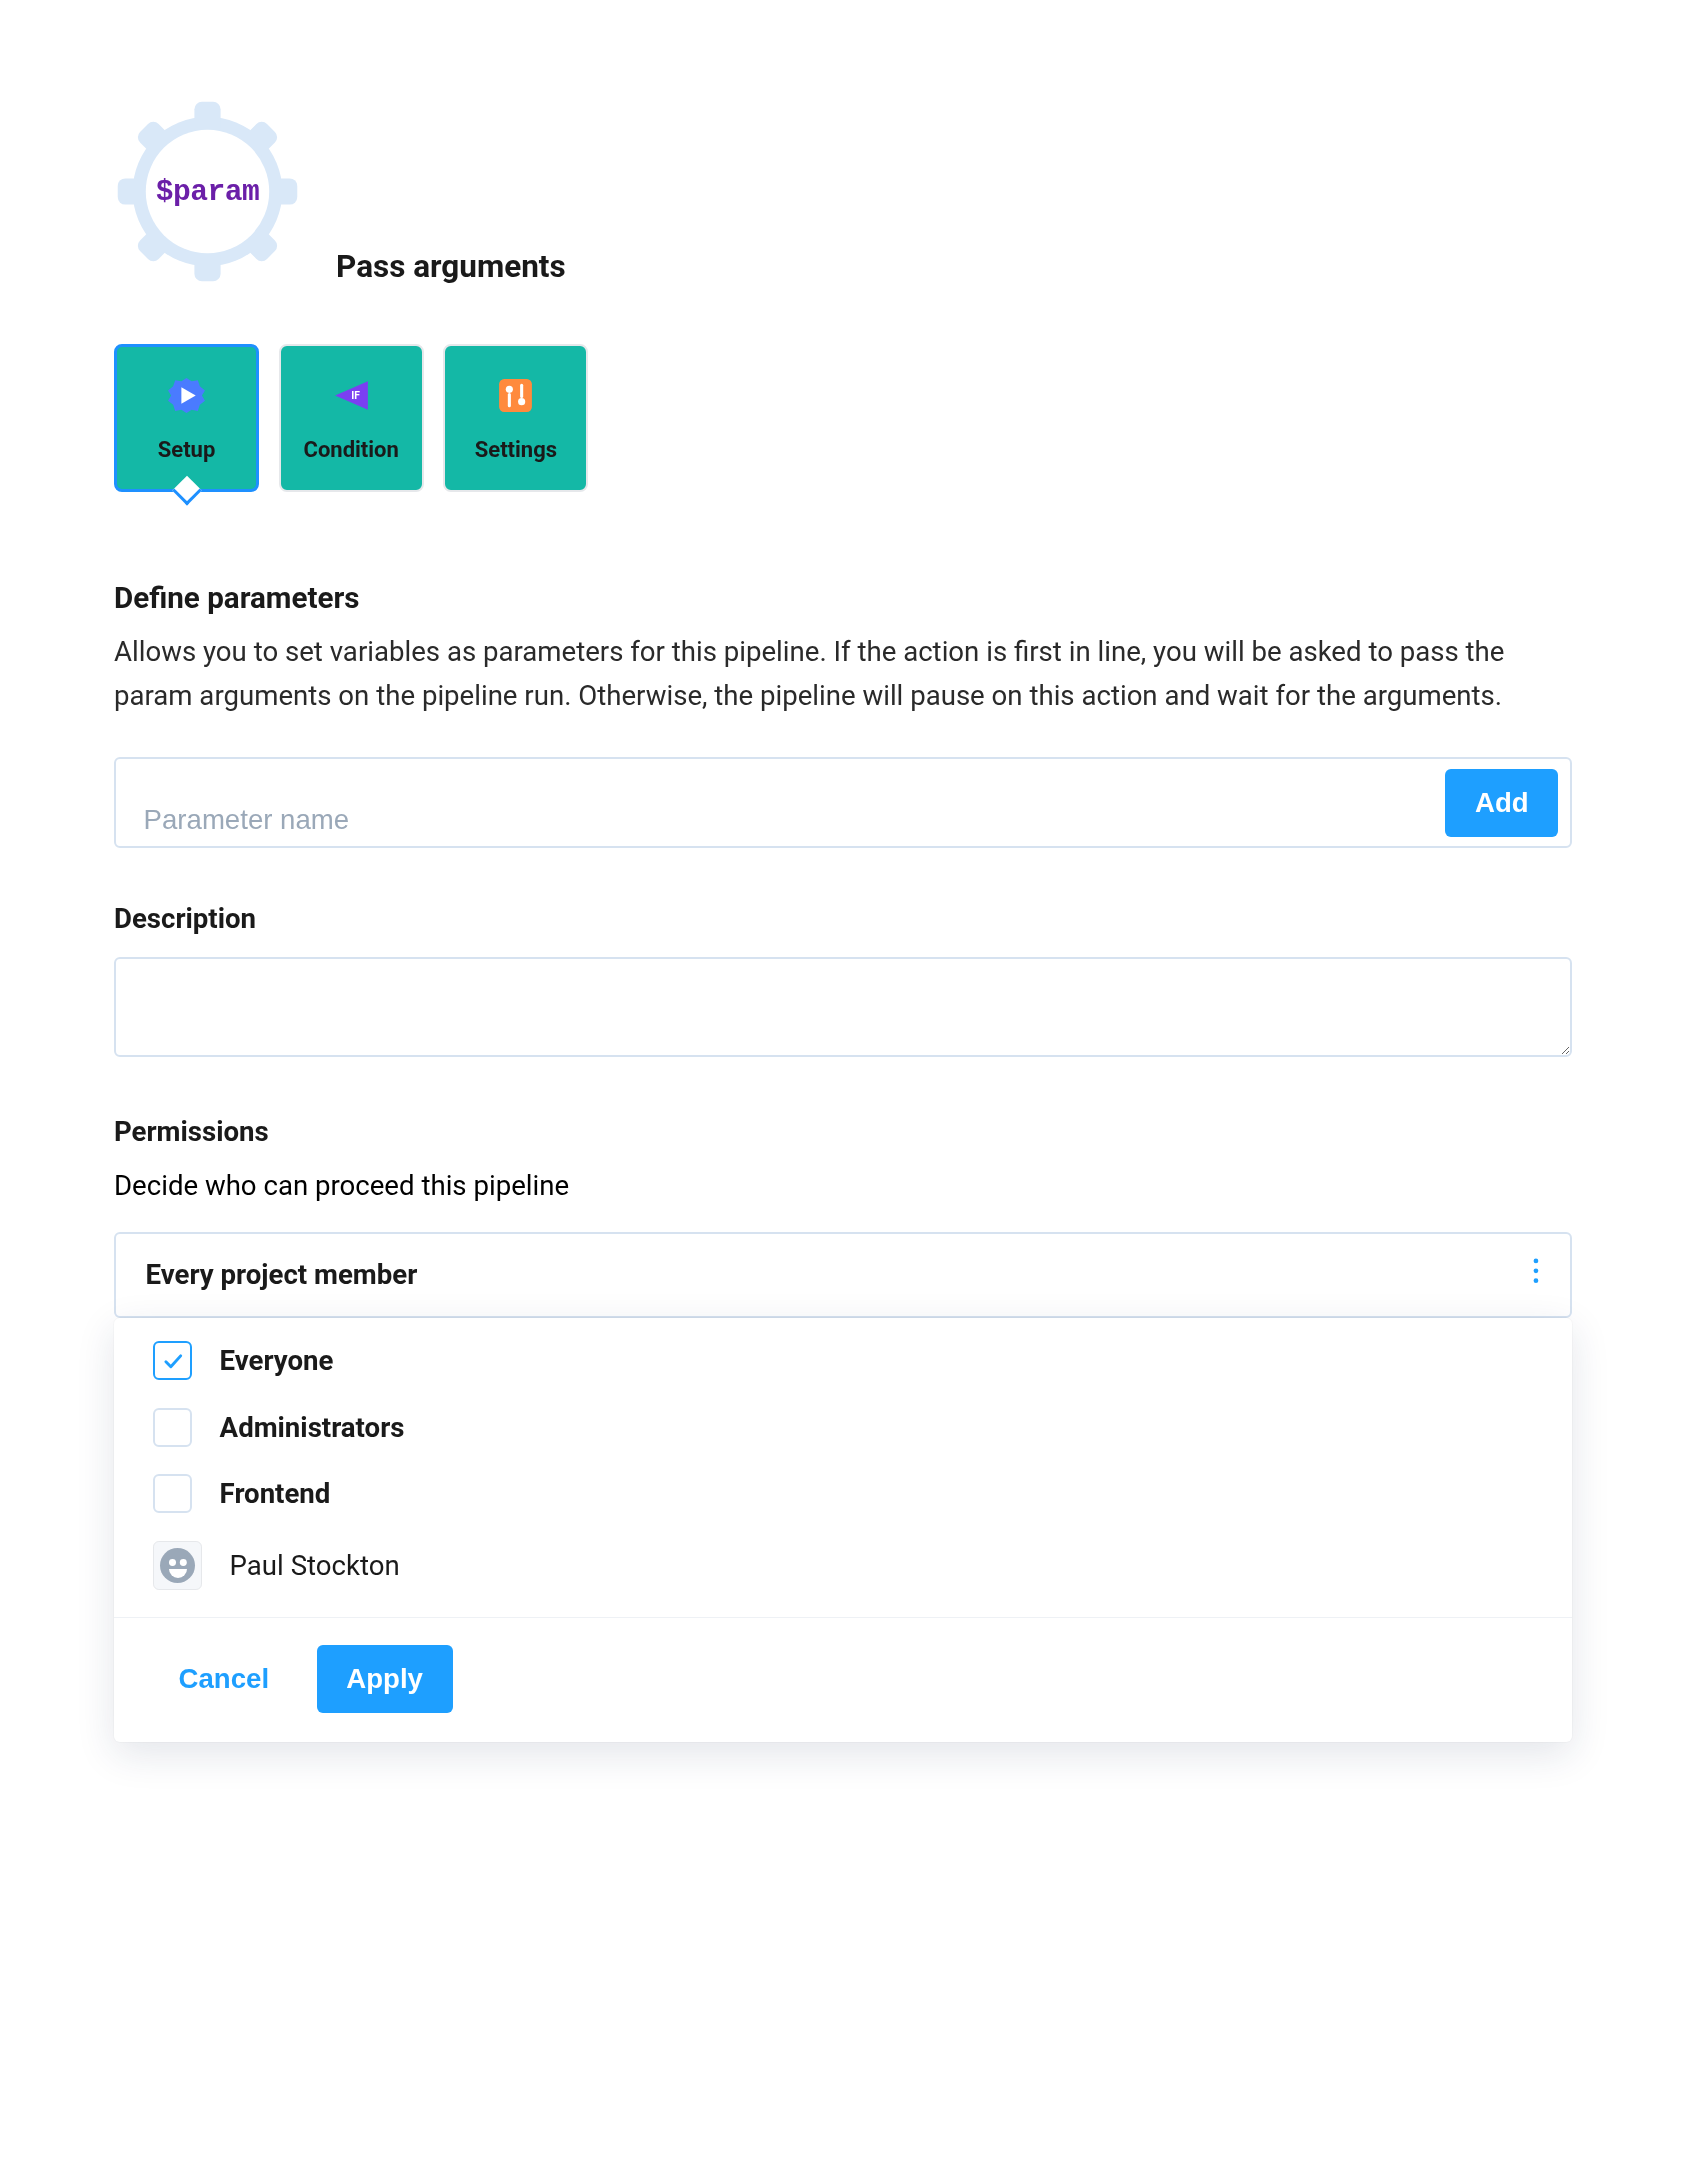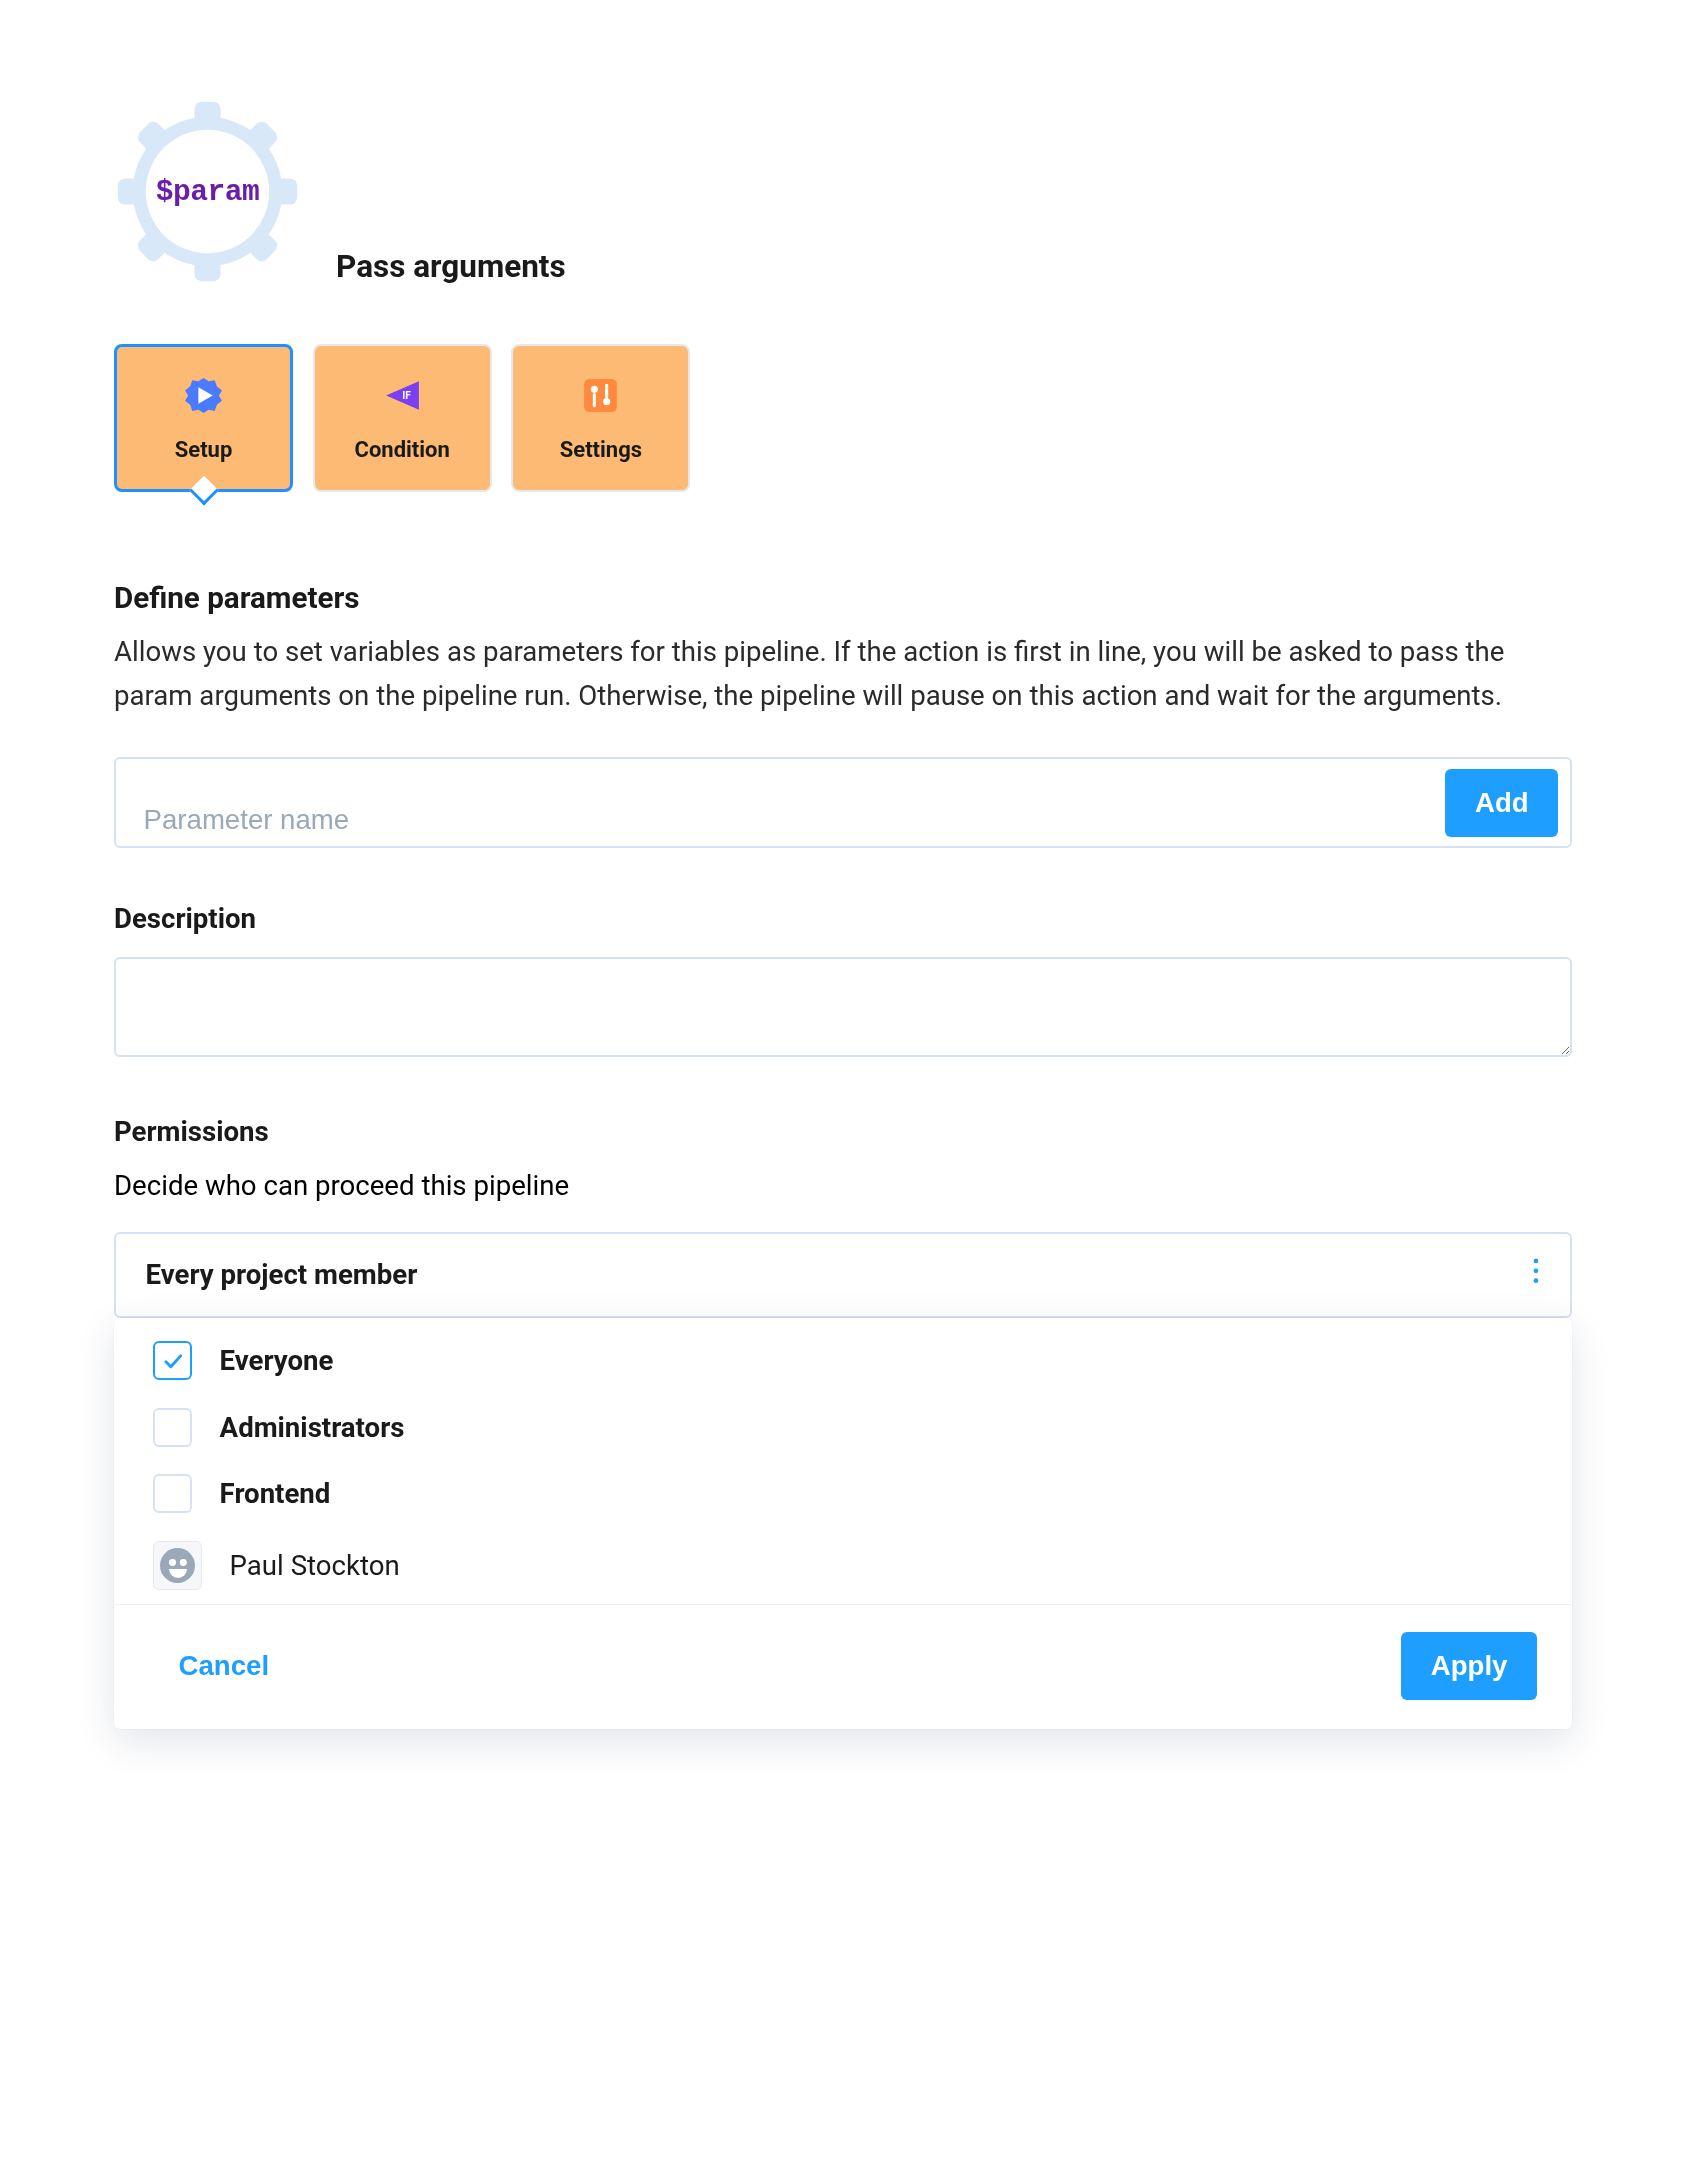--- a/index.html
+++ b/index.html
@@ -45,25 +45,25 @@
     font-size: 31.5px;
     font-weight: 700;
     color: #1a1a1a;
   }
   .tabs {
     display: flex;
     gap: 19.7px;
     margin-bottom: 89px;
   }
   .tab {
-    width: 179px;
+    width: 145px;
     height: 148px;
     border: 2px solid #e6e8eb;
     border-radius: 7.9px;
-    background: #fdba74;
+    background: #14b8a6;
     display: flex;
     flex-direction: column;
     align-items: center;
     justify-content: center;
     gap: 19.7px;
     cursor: pointer;
     position: relative;
   }
   .tab.active {
     border-color: #1e90ff;
@@ -257,25 +257,25 @@
     background: #c9a07a;
     margin-bottom: -2px;
   }
   .avatar-photo .body {
     width: 41px; height: 15.8px;
     background: #1e9fff;
     border-radius: 9.9px 9.9px 0 0;
   }
   .dropdown-footer {
     display: flex;
-    justify-content: space-between;
-    gap: 29px;
+    justify-content: flex-start;
+    gap: 18px;
     padding: 27.6px 35px 29.6px 35px;
     border-top: 1px solid #eef1f5;
-    margin-top: 0;
+    margin-top: 13px;
   }
 </style>
 </head>
 <body>
 
 <div class="panel">
 
   
   <div class="header">
     <div class="gear-badge">

